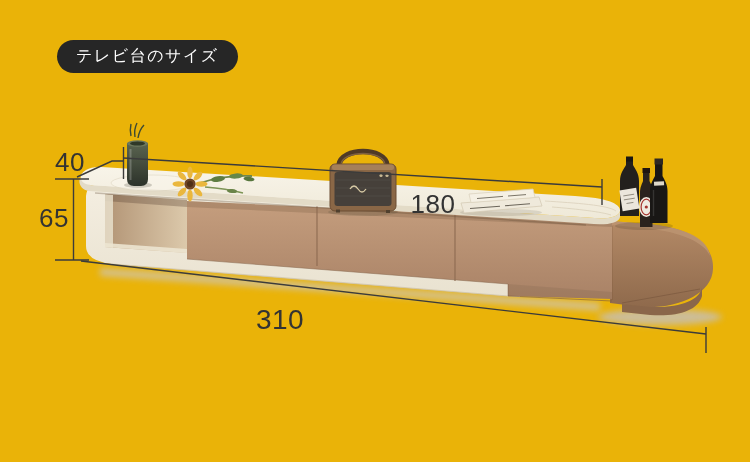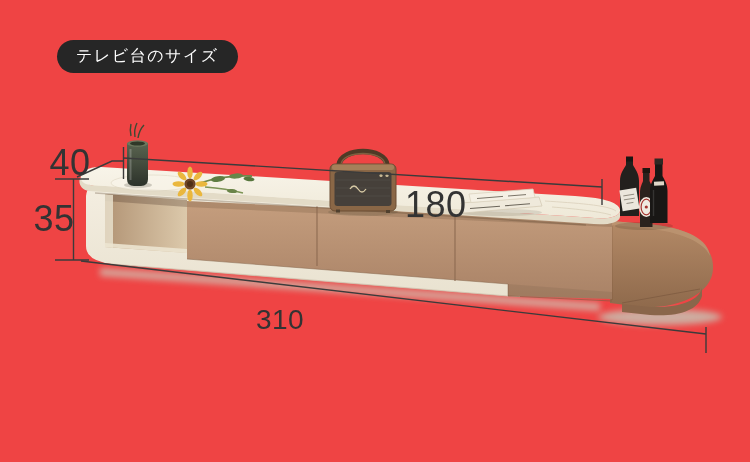--- a/index.html
+++ b/index.html
@@ -1,29 +1,29 @@
 <!DOCTYPE html>
 <html><head>
 <meta charset="utf-8">
 <style>
   html,body{margin:0;padding:0;}
   body{background:#e9e8e6;}
   #stage{
     position:relative;width:750px;height:462px;overflow:hidden;
-    background:#ef4444;font-family:"Liberation Sans",sans-serif;
+    background:#eab308;font-family:"Liberation Sans",sans-serif;
   }
   .badge{
     position:absolute;left:57px;top:40px;height:33px;
     display:inline-flex;align-items:center;justify-content:center;
     padding:0 19px;border-radius:17px;background:#262626;color:#ffffff;
     font-family:"DejaVu Sans",sans-serif;font-size:16px;letter-spacing:1.5px;
     white-space:nowrap;
   }
   .dim-label{
-    position:absolute;color:#333333;font-size:36px;line-height:27px;
+    position:absolute;color:#333333;font-size:26px;line-height:27px;
     text-align:center;letter-spacing:0.5px;
   }
   #dim-40 {left:48px; top:149px; width:44px;}
   #dim-35 {left:32px; top:205px; width:44px;}
   #dim-180{left:405px;top:151px; width:56px;margin-top:40px;}
   #dim-310{left:250px;top:306px; width:60px; font-size:28px;}
   svg{position:absolute;left:0;top:0;}
 </style>
 </head>
 <body>
@@ -195,17 +195,17 @@
       <path d="M123.5,158 L602,187"></path>
       <path d="M602,179 L602,205"></path>
       <path d="M81,261 L706,334"></path>
       <path d="M706,327 L706,353"></path>
     </g>
   </svg>
 
   <div class="badge">テレビ台のサイズ</div>
 
   <div class="dim-label" id="dim-40">40</div>
-  <div class="dim-label" id="dim-35">35</div>
+  <div class="dim-label" id="dim-35">65</div>
   <div class="dim-label" id="dim-180">180</div>
   <div class="dim-label" id="dim-310">310</div>
 
 </div>
 
 </body></html>

